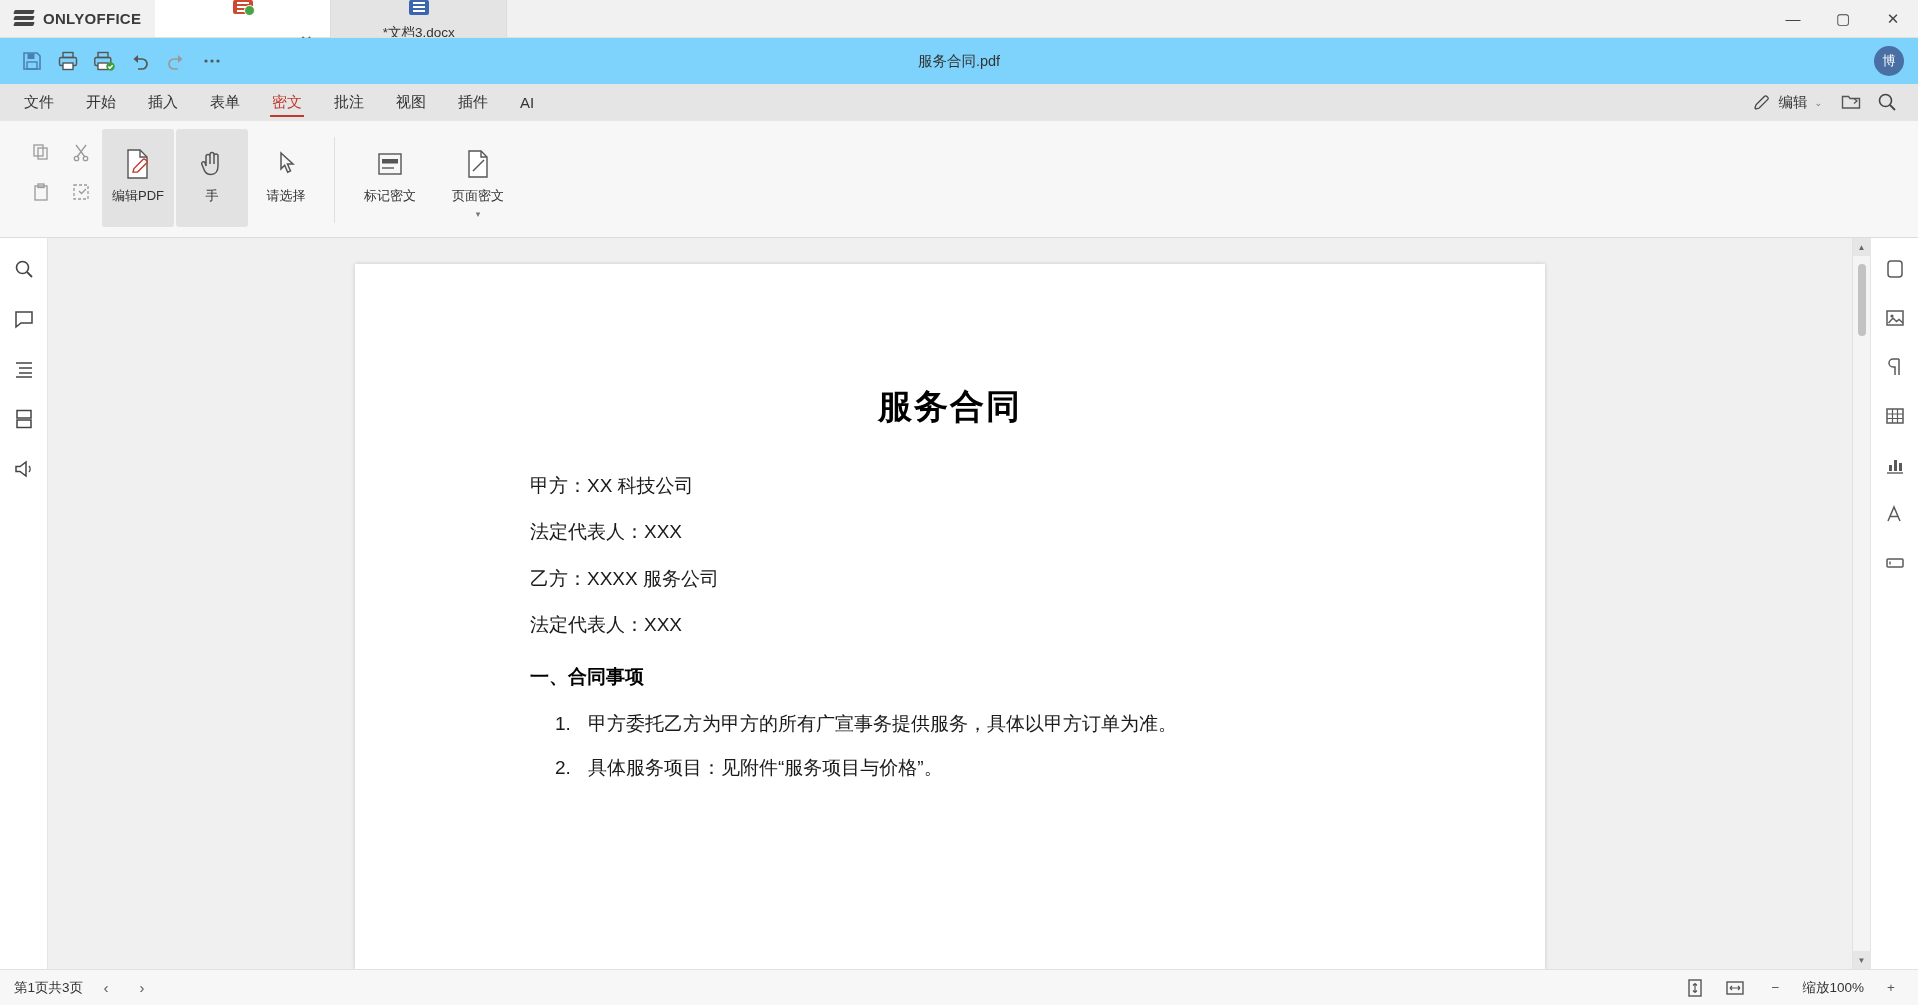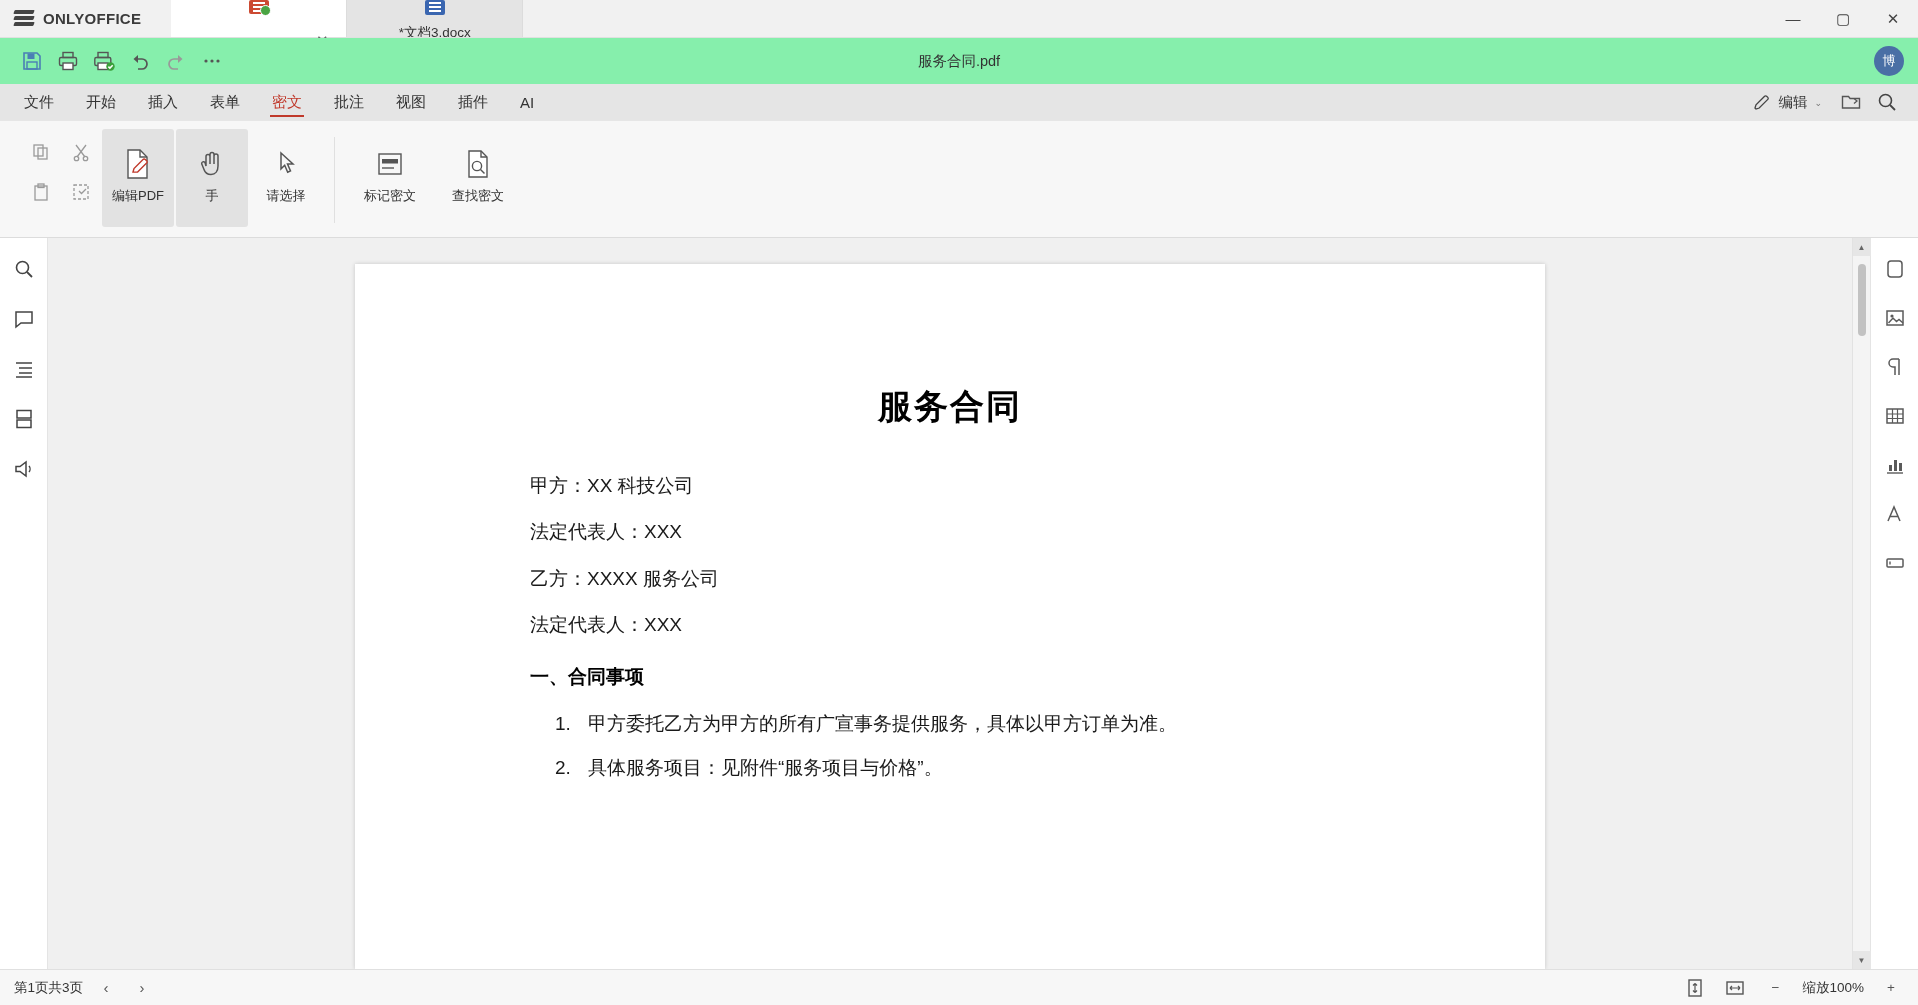--- a/index.html
+++ b/index.html
@@ -10,21 +10,21 @@
   }
   body { display: flex; flex-direction: column; }
 
   
   .titlebar {
     height: 38px; background: #f1f1f1; display: flex; align-items: stretch;
     border-bottom: 1px solid #e0e0e0; flex: 0 0 38px;
   }
   .brand {
     display: flex; align-items: center; gap: 9px;
-    padding: 0 30px 0 14px; font-size: 15px; font-weight: bold; color: #3b3b3b;
+    padding: 0 14px 0 14px; font-size: 15px; font-weight: bold; color: #3b3b3b;
     letter-spacing: .3px;
   }
   .brand .logo { width: 20px; height: 18px; position: relative; display: inline-block; }
   .brand .logo span {
     position: absolute; left: 0; width: 20px; height: 4px; background: #444;
     transform: skewX(-20deg); border-radius: 1px;
   }
   .brand .logo span:nth-child(1) { top: 0; }
   .brand .logo span:nth-child(2) { top: 6px; }
   .brand .logo span:nth-child(3) { top: 12px; }
@@ -56,21 +56,21 @@
   .tabspacer { flex: 1; background: #f1f1f1; }
   .winbtns { display: flex; align-items: stretch; }
   .winbtn {
     width: 50px; display: flex; align-items: center; justify-content: center;
     color: #444; font-size: 15px;
   }
 
   
   .toprow {
     height: 46px; display: flex; align-items: center; padding: 0 14px;
-    background: #86efac; flex: 0 0 46px; position: relative;
+    background: #7dd3fc; flex: 0 0 46px; position: relative;
   }
   .qicon {
     width: 36px; height: 34px; display: flex; align-items: center; justify-content: center;
     color: #555; position: relative;
   }
   .doctitle {
     position: absolute; left: 0; right: 0; text-align: center;
     font-size: 14.5px; color: #333; pointer-events: none;
   }
   .avatar {
@@ -369,32 +369,32 @@
     <span class="gl">
       <svg width="34" height="34" viewBox="0 0 34 34">
           <rect x="6" y="7" width="22" height="20" fill="none" stroke="#555" stroke-width="1.4"></rect>
           <rect x="9" y="12" width="16" height="4.5" fill="#555"></rect>
           <path d="M9 21h12" stroke="#555" stroke-width="1.4"></path>
         </svg>
     </span>
     <span class="lb">标记密文</span>
   </div>
 
-
   <div class="bigbtn wide">
     <span class="gl">
       <svg width="34" height="34" viewBox="0 0 34 34">
           <path d="M8 4h12l6 6v20H8z" fill="#fff" stroke="#555" stroke-width="1.4"></path>
           <path d="M20 4v6h6" fill="none" stroke="#555" stroke-width="1.4"></path>
-          <circle cx="16" cy="19" r="4.6" fill="none" stroke="#555" stroke-width="1.4"></circle>
-          <path d="M19.5 22.5l4 4" stroke="#555" stroke-width="1.5"></path>
-        </svg>
-    </span>
-    <span class="lb">查找密文</span>
-  </div>
+          <path d="M12 24L23 13" stroke="#555" stroke-width="1.4"></path>
+        </svg>
+    </span>
+    <span class="lb">页面密文</span>
+    <span class="caret">▾</span>
+  </div>
+
 
 </div>
 
 <div class="body">
 
   <div class="leftbar">
     <div class="li">
       <svg width="22" height="22" viewBox="0 0 22 22">
           <circle cx="9.5" cy="9.5" r="6" fill="none" stroke="#444" stroke-width="1.6"></circle>
           <path d="M14 14l5 5" stroke="#444" stroke-width="1.8"></path>

